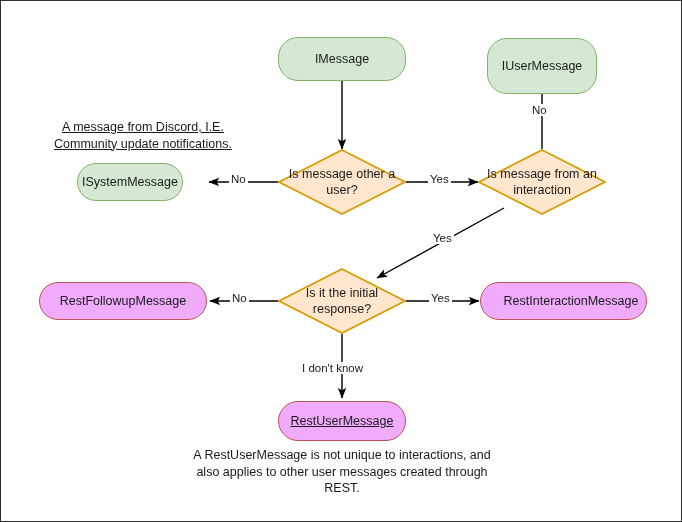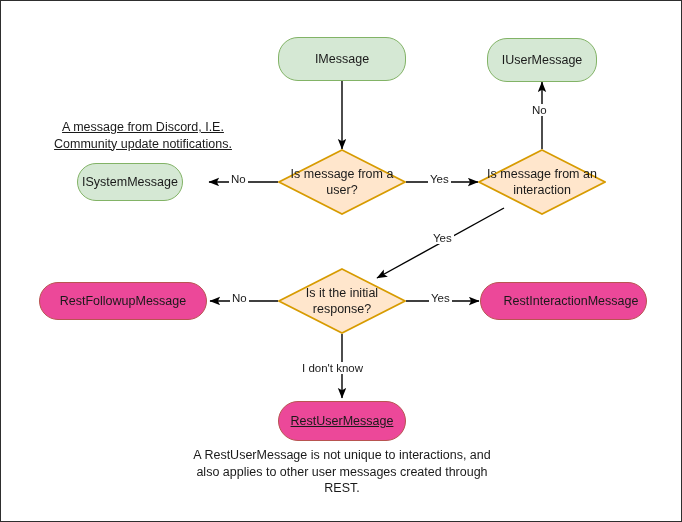--- a/index.html
+++ b/index.html
@@ -40,21 +40,21 @@
   }
   .node.box {
     border-radius: 20px;
     border: 1px solid;
   }
   .node.green {
     background: #d5e8d4;
     border-color: #82b366;
   }
   .node.pink {
-    background: #ec4899;
+    background: #f0abfc;
     border-color: #b85450;
   }
   .diamond-wrap {
     position: absolute;
   }
   .diamond-wrap svg {
     position: absolute;
     left: 0;
     top: 0;
   }
@@ -115,37 +115,37 @@
 
     <line x1="405" y1="300" x2="478" y2="300" stroke="#000000" stroke-width="1.4" marker-end="url(#arrow)"></line>
 
     <line x1="341" y1="333" x2="341" y2="397" stroke="#000000" stroke-width="1.4" marker-end="url(#arrow)"></line>
   </svg>
 
   <div class="node box green" style="left:277px; top:36px; width:128px; height:44px;">
     <span>IMessage</span>
   </div>
 
-  <div class="node box green" style="left:486px; top:37px; width:110px; height:44px;text-align:right;">
+  <div class="node box green" style="left:486px; top:37px; width:110px; height:56px;text-align:right;">
     <span>IUserMessage</span>
   </div>
 
   <div class="node box green" style="left:76px; top:162px; width:106px; height:38px;">
     <span>ISystemMessage</span>
   </div>
 
   <div class="note" style="left:46px; top:118px; width:192px;text-decoration:underline;">
     <span>A message from Discord, I.E. Community update notifications.</span>
   </div>
 
   <div class="diamond-wrap" style="left:277px; top:148px; width:128px; height:66px;">
     <svg width="128" height="66" viewBox="0 0 128 66">
       <polygon points="64,1 127,33 64,65 1,33" fill="#ffe6cc" stroke="#d79b00" stroke-width="1.6"></polygon>
     </svg>
-    <div class="diamond-label">Is message from a user?</div>
+    <div class="diamond-label">Is message other a user?</div>
   </div>
 
   <div class="diamond-wrap" style="left:477px; top:148px; width:128px; height:66px;">
     <svg width="128" height="66" viewBox="0 0 128 66">
       <polygon points="64,1 127,33 64,65 1,33" fill="#ffe6cc" stroke="#d79b00" stroke-width="1.6"></polygon>
     </svg>
     <div class="diamond-label">Is message from an interaction</div>
   </div>
 
   <div class="diamond-wrap" style="left:277px; top:267px; width:128px; height:66px;">

